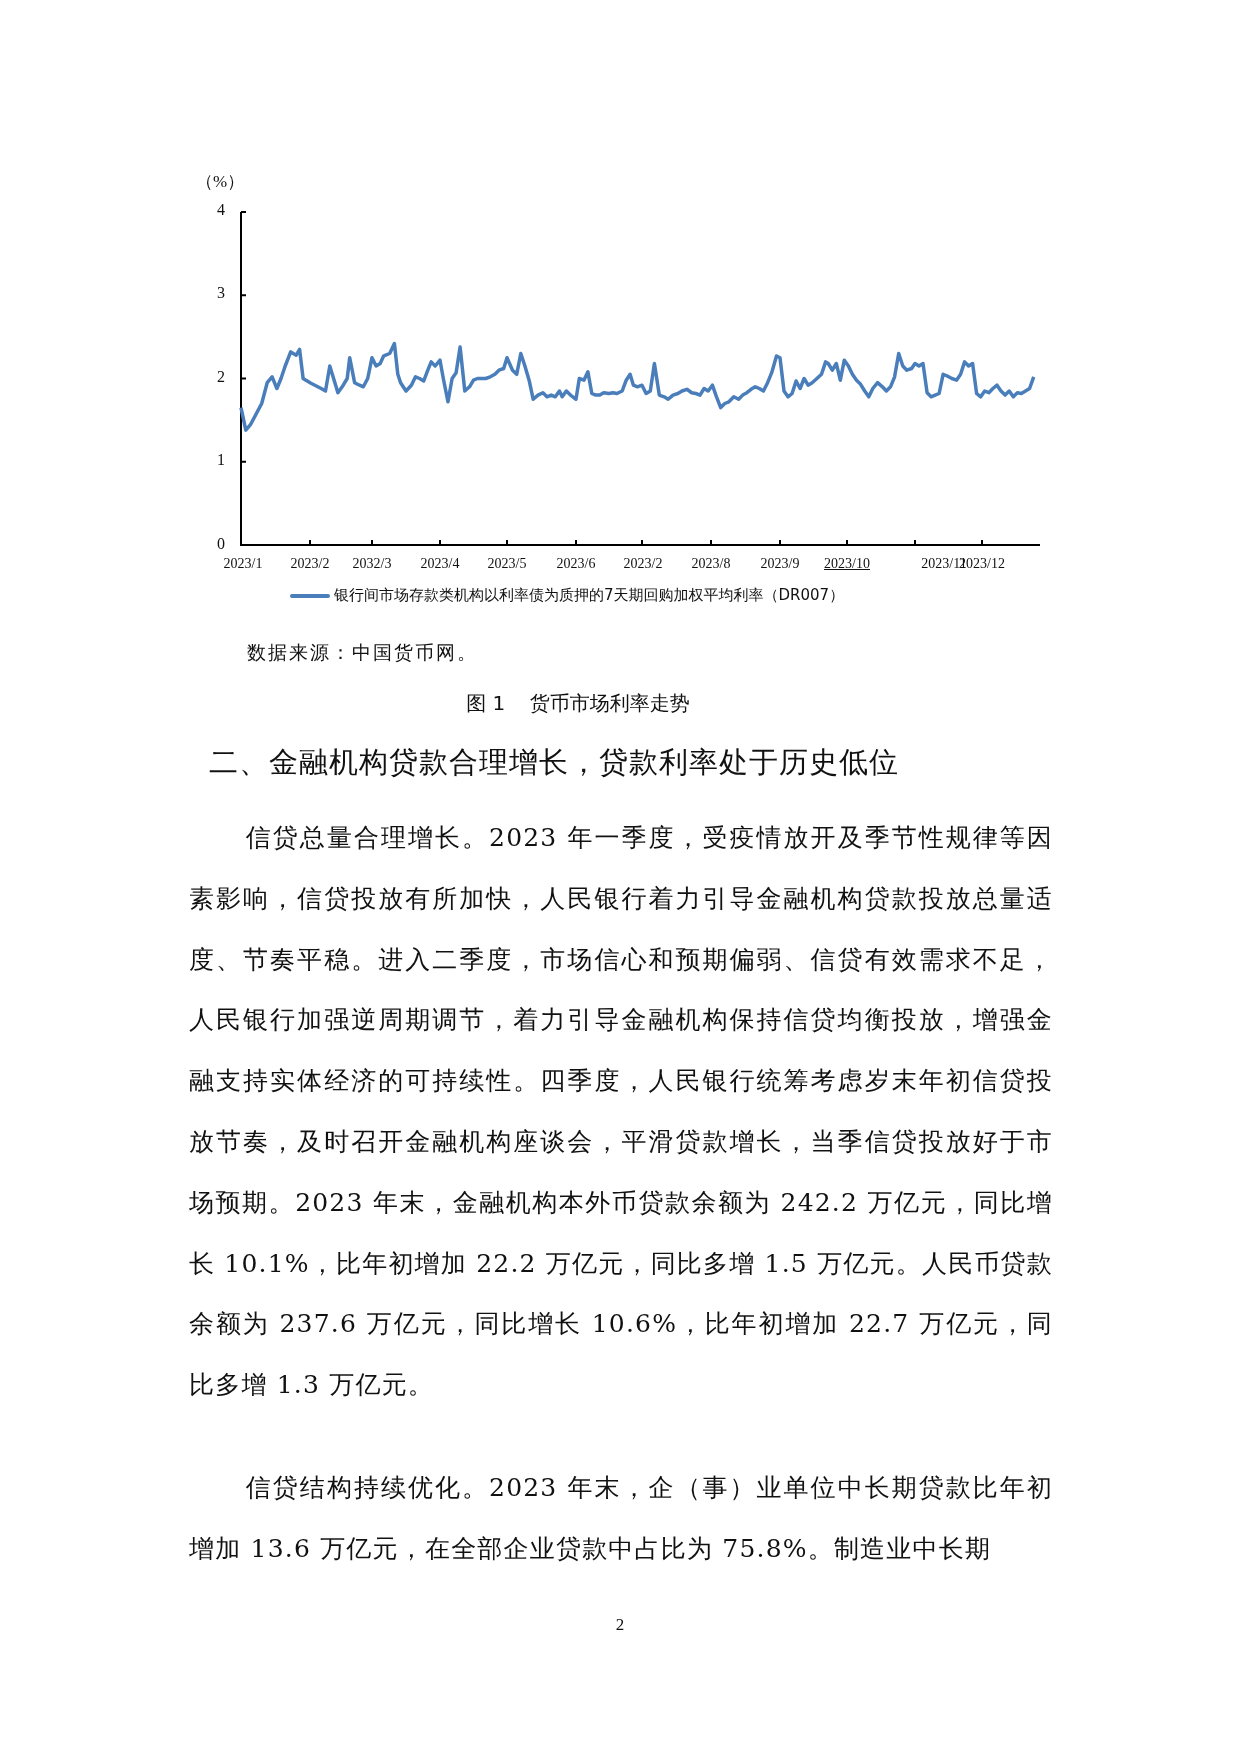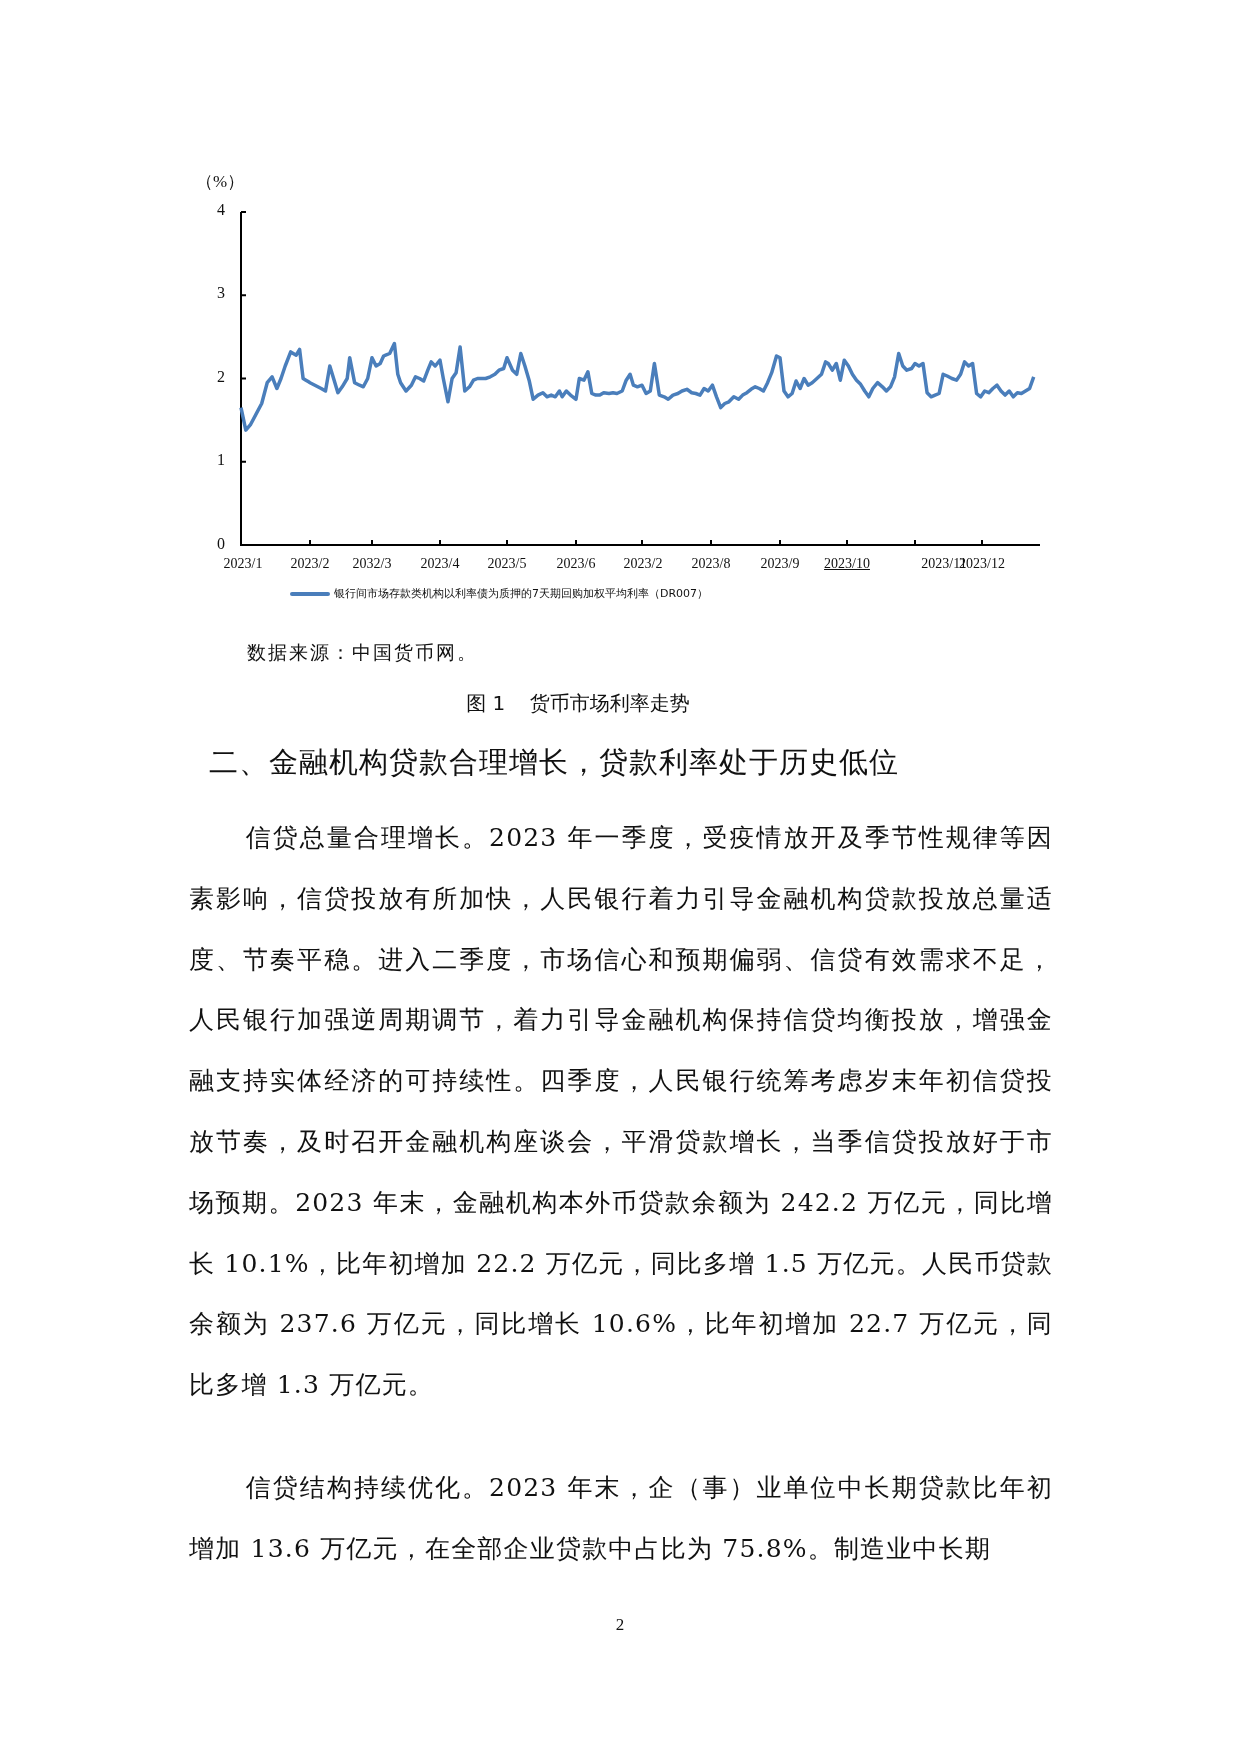--- a/index.html
+++ b/index.html
@@ -3,21 +3,21 @@
 <meta charset="utf-8">
 <style>
   html, body { margin: 0; padding: 0; background: #ffffff; }
   body { width: 1240px; height: 1754px; position: relative; overflow: hidden;
          font-family: "DejaVu Serif", "Liberation Serif", serif; color: #111; }
   .chart-wrap { position: absolute; left: 0; top: 0; width: 1240px; height: 620px; }
   .chart-wrap svg { position: absolute; left: 0; top: 0; }
   .unit-label { position: absolute; left: 196px; top: 170px; font-size: 17px; font-family: "Liberation Serif", serif; }
   .ytick { position: absolute; font-size: 16px; font-family: "Liberation Serif", serif; width: 30px; text-align: right; }
   .xtick { position: absolute; top: 556px; font-size: 14px; font-family: "Liberation Serif", serif; white-space: nowrap; transform: translateX(-50%); }
-  .legend { position: absolute; top: 586px; left: 290px; display: flex; align-items: center; font-size: 11px;
+  .legend { position: absolute; top: 586px; left: 290px; display: flex; align-items: center; font-size: 15px;
             font-family: "DejaVu Sans", "Liberation Sans", sans-serif; }
   .legend-swatch { width: 40px; height: 4px; background: #4a7ebb; border-radius: 2px; margin-right: 4px; }
   .source { position: absolute; left: 247px; top: 640px; font-size: 19px; letter-spacing: 2px;
             font-family: "DejaVu Sans", sans-serif; }
   .caption { position: absolute; left: 0; width: 1156px; top: 690px; text-align: center; font-size: 20px;
              font-family: "DejaVu Sans", sans-serif; }
   .caption .num { margin-right: 18px; }
   .section-title { position: absolute; left: 0; width: 1108px; top: 743px; text-align: center; font-size: 29px;
                    font-family: "DejaVu Sans", sans-serif; letter-spacing: 1px; }
   .para { position: absolute; left: 189px; width: 864px; font-size: 25px; line-height: 60.8px;

